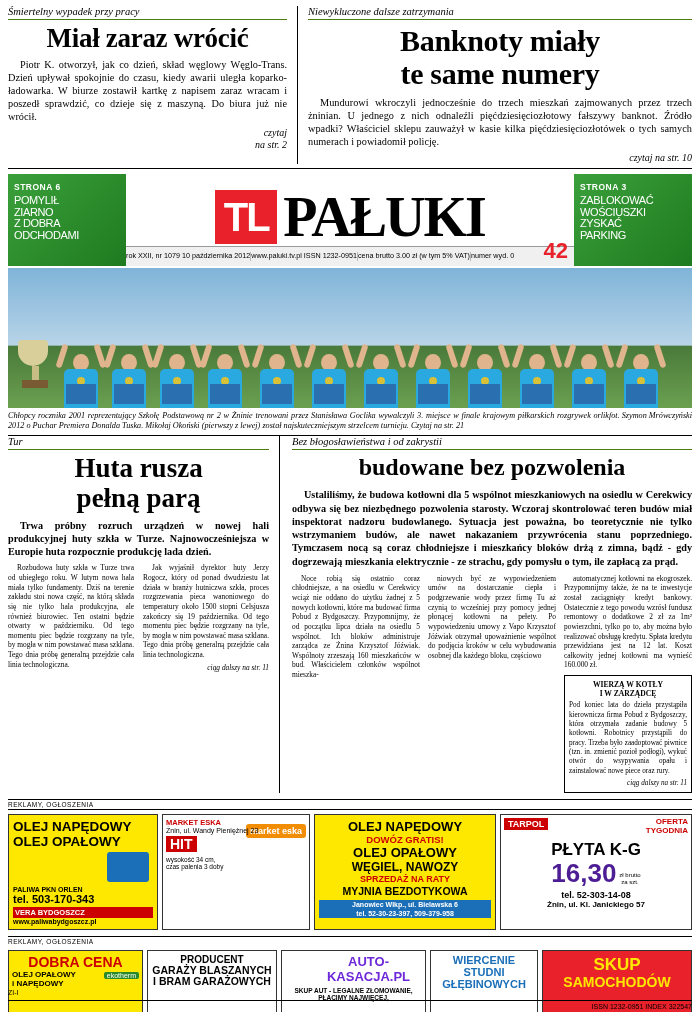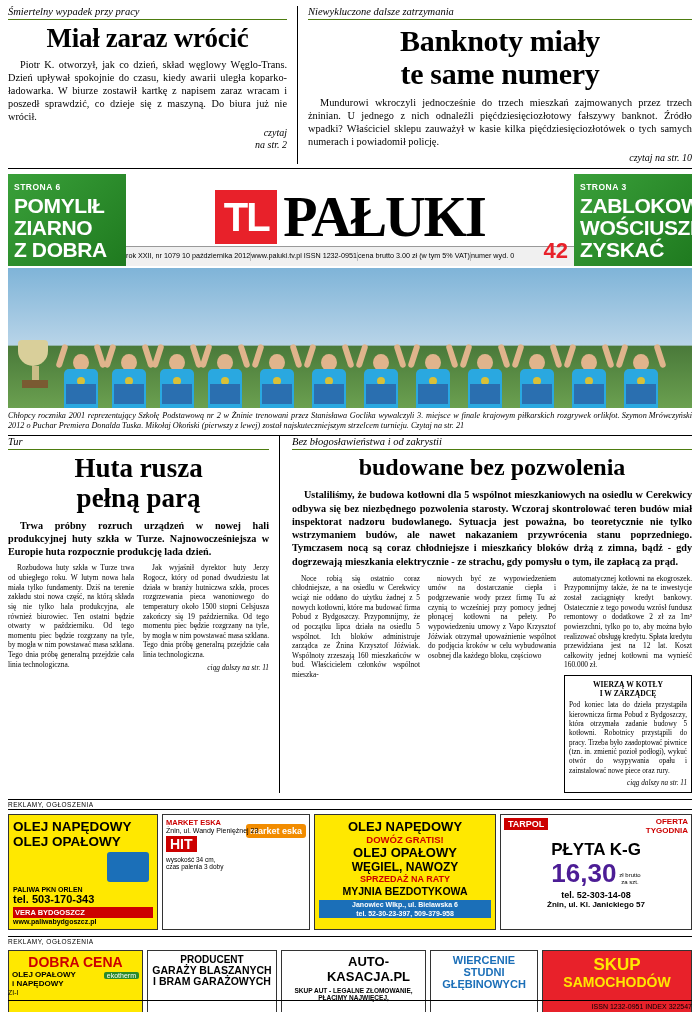--- a/index.html
+++ b/index.html
@@ -48,21 +48,21 @@
     width: 118px; color: #fff; padding: 8px 6px; position: relative;
     background: #2f9b2f;
   }
   .mh-side.left { background: linear-gradient(135deg,#3aa03a,#1f7a1f); }
   .mh-side.right { background: linear-gradient(135deg,#3aa03a,#1f7a1f); }
   .mh-strona {
     font-size: 8.5px; font-family: "Liberation Sans", sans-serif; font-weight: bold;
     letter-spacing: 0.5px; margin-bottom: 3px;
   }
   .mh-teaser {
-    font-size: 21px; font-family: "Liberation Sans", sans-serif; font-weight: bold;
+    font-size: 11px; font-family: "Liberation Sans", sans-serif; font-weight: normal;
     line-height: 1.06; letter-spacing: -0.4px;
   }
   .mh-teaser div { white-space: nowrap; }
   .mh-center {
     flex: 1; background: #fff; position: relative;
     display: flex; align-items: center; justify-content: center;
   }
   .logo-block { display: flex; align-items: center; gap: 6px; margin-top: -6px; }
   .logo-tl {
     width: 62px; height: 54px; background: #e8212a; color: #fff;
@@ -462,21 +462,21 @@
       <div style="padding:3px;text-align:center;">
         <div style="font-size:10px;font-weight:bold;">PRODUCENT</div>
         <div style="font-size:10.5px;font-weight:bold;line-height:1.05;">GARAŻY BLASZANYCH</div>
         <div style="font-size:10.5px;font-weight:bold;line-height:1.05;">I BRAM GARAŻOWYCH</div>
 
       </div>
     </div>
 
     <div class="ad" style="flex:0 0 145px;background:#fff;">
       <div style="padding:3px;text-align:center;">
-        <div style="font-size:13px;font-weight:bold;color:#000000;margin-left:30px;">AUTO-KASACJA.PL</div>
+        <div style="font-size:13px;font-weight:bold;color:#6d28d9;margin-left:30px;">AUTO-KASACJA.PL</div>
         <div style="font-size:6.5px;font-weight:bold;margin-top:3px;">SKUP AUT - LEGALNE ZŁOMOWANIE,</div>
         <div style="font-size:6.5px;font-weight:bold;">PŁACIMY NAJWIĘCEJ,</div>
 
       </div>
     </div>
 
     <div class="ad" style="flex:1;background:#fff;">
       <div style="padding:3px;text-align:center;">
         <div style="font-size:11px;font-weight:bold;color:#1b6fb8;">WIERCENIE STUDNI</div>
         <div style="font-size:11px;font-weight:bold;color:#1b6fb8;">GŁĘBINOWYCH</div>

